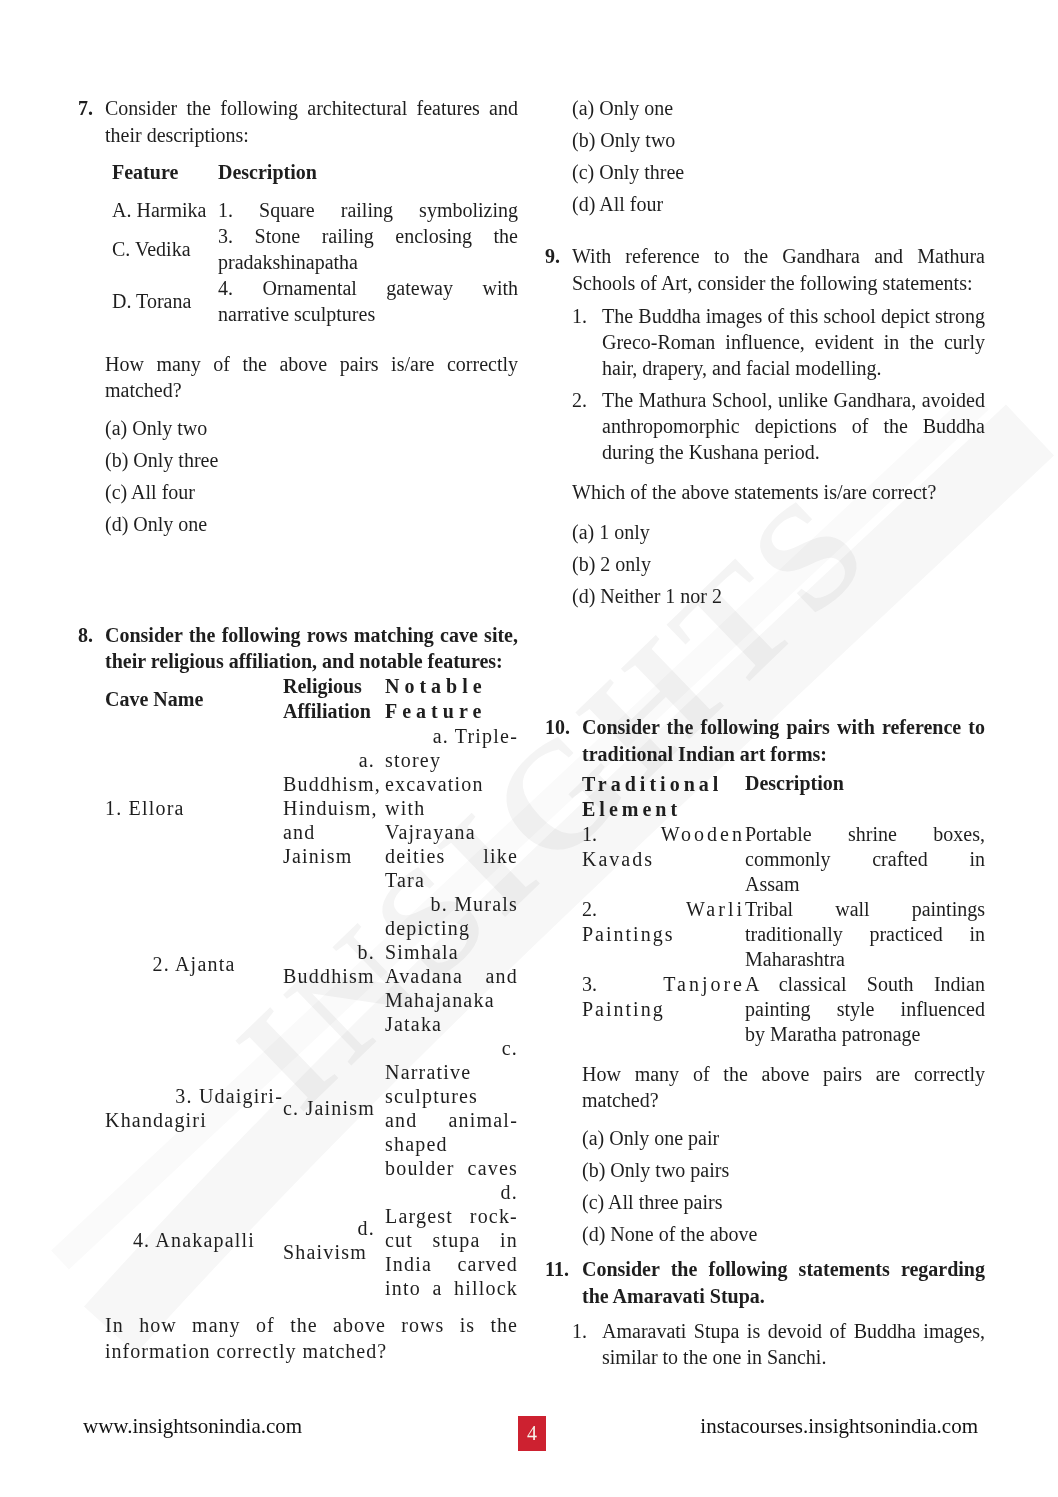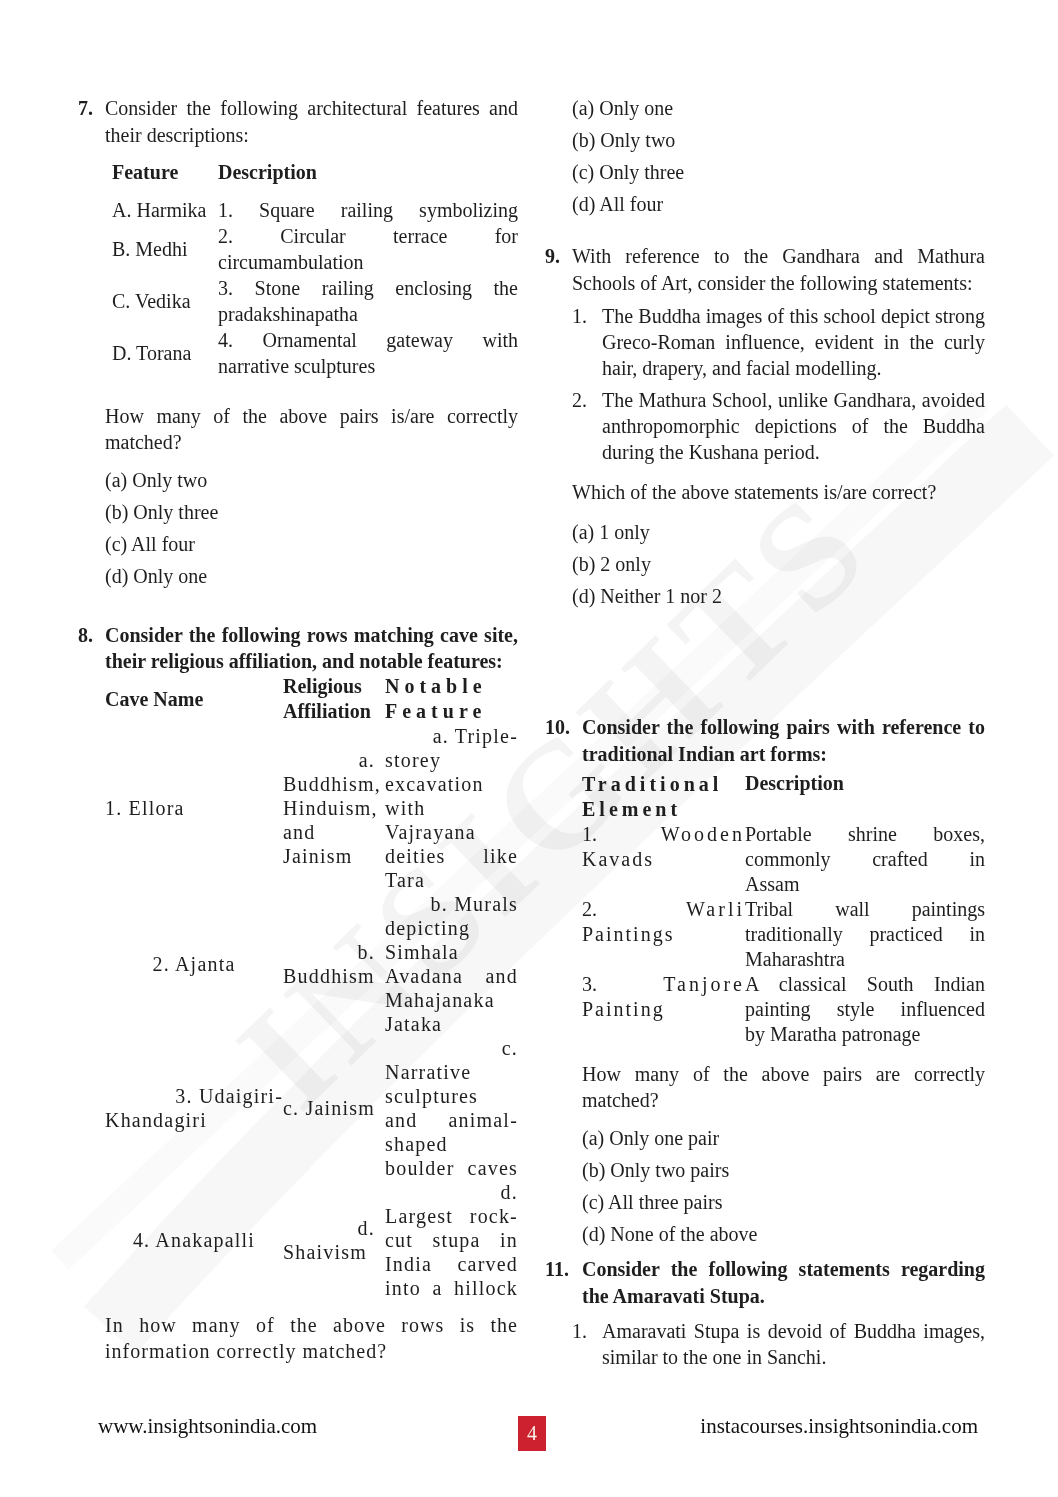--- a/index.html
+++ b/index.html
@@ -53,21 +53,21 @@
   .t10{margin-top:4px;}
   .t10row{display:flex;}
   .e-col{width:163px;}
   .d-col{width:240px;}
   .eh{letter-spacing:4px;line-height:25px;font-weight:700;}
   .el1{display:flex;justify-content:space-between;line-height:25px;}
   .el1 .w{letter-spacing:3px;}
   .el2{letter-spacing:2px;line-height:25px;}
   .t10 .dl{line-height:25px;}
   
-  .footer-left{position:absolute;left:98px;top:1414px;font-size:21px;color:#111;}
+  .footer-left{position:absolute;left:83px;top:1414px;font-size:21px;color:#111;}
   .footer-right{position:absolute;right:80px;top:1414px;font-size:21px;color:#111;}
   .pagebox{
     position:absolute;left:518px;top:1416px;width:28px;height:35px;
     background:#cd2130;display:flex;align-items:center;justify-content:center;
   }
   .pagebox span{color:#f7f2ea;font-size:20px;}
 </style>
 </head>
 <body>
 
@@ -90,27 +90,20 @@
             <div class="t7f b">Feature</div>
             <div class="t7d b">Description</div>
           </div>
           <div class="t7row">
             <div class="t7f">A. Harmika</div>
             <div class="t7d">
               <div class="dl jline">1. Square railing symbolizing</div>
             </div>
           </div>
           <div class="t7row">
-            <div class="t7f">B. Medhi</div>
-            <div class="t7d">
-              <div class="dl jline">2. Circular terrace for</div>
-              <div class="dl">circumambulation</div>
-            </div>
-          </div>
-          <div class="t7row">
             <div class="t7f">C. Vedika</div>
             <div class="t7d">
               <div class="dl jline">3. Stone railing enclosing the</div>
               <div class="dl">pradakshinapatha</div>
             </div>
           </div>
           <div class="t7row">
             <div class="t7f">D. Torana</div>
             <div class="t7d">
               <div class="dl jline">4. Ornamental gateway with</div>

